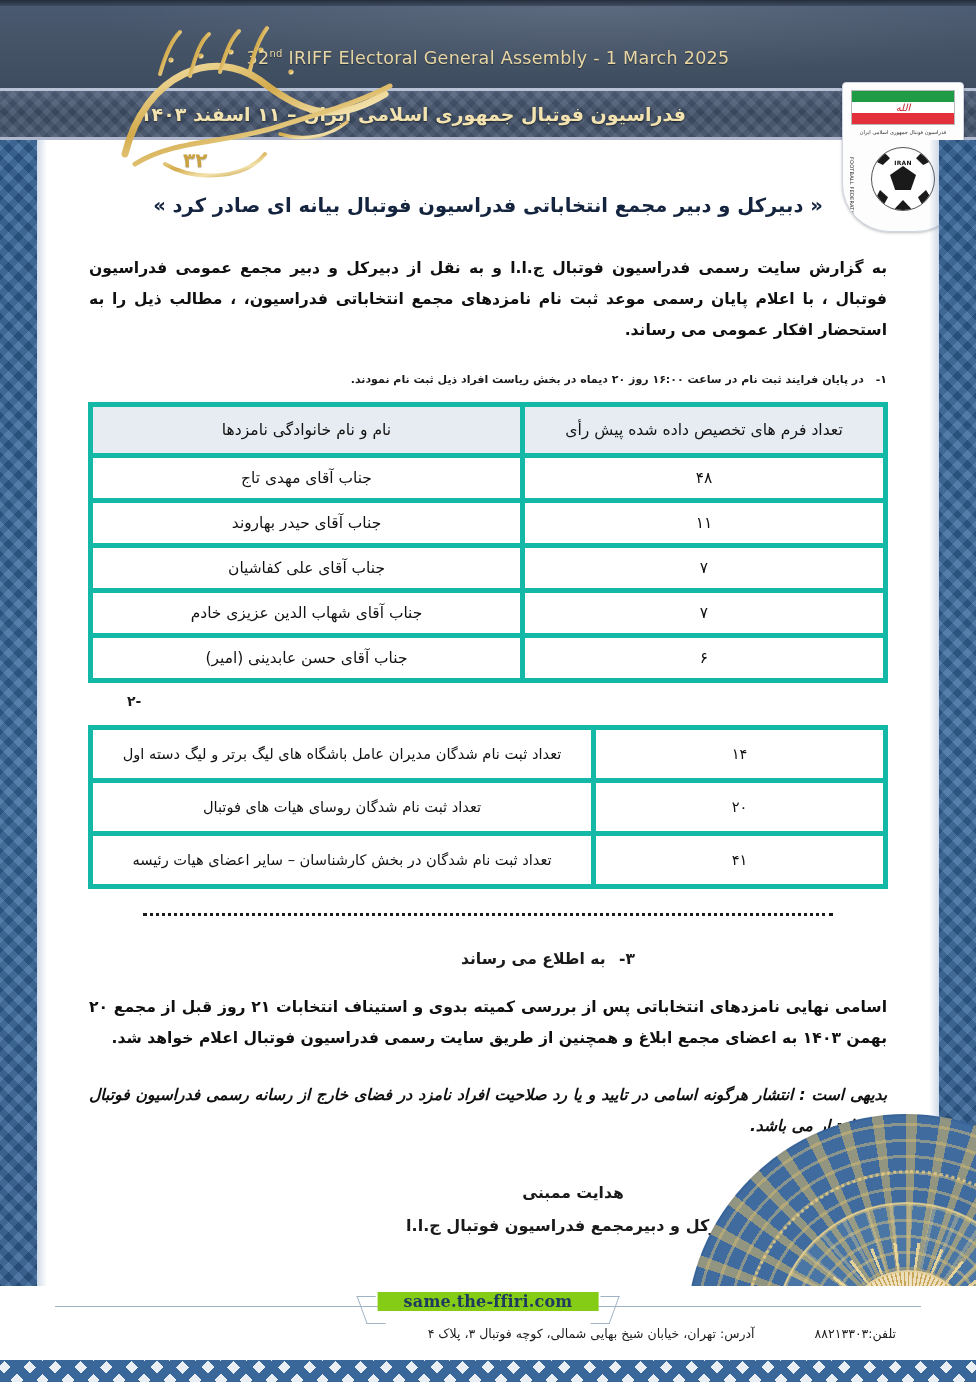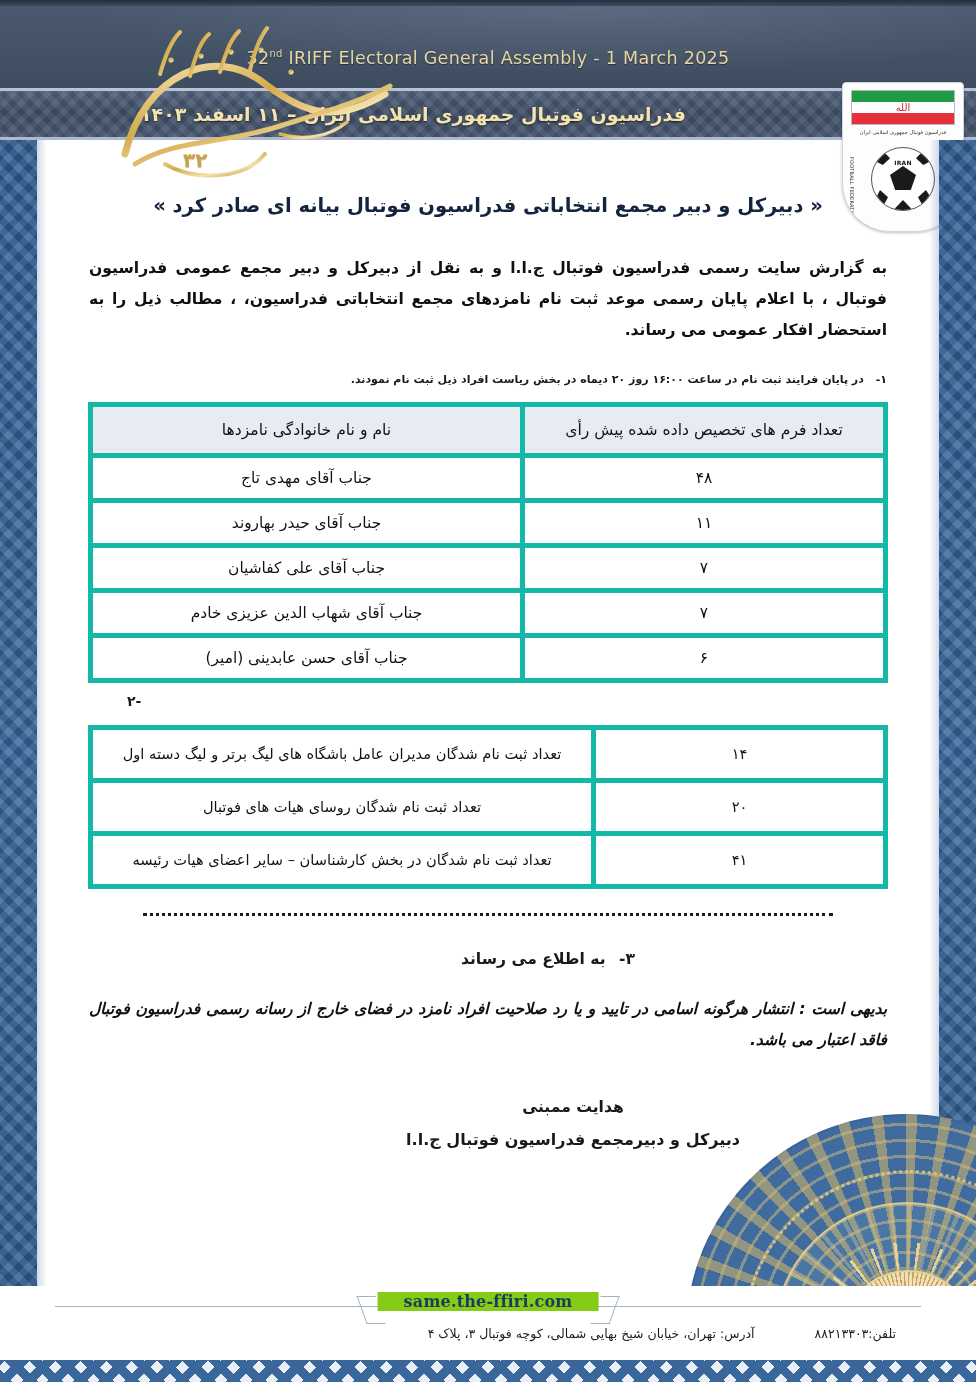--- a/index.html
+++ b/index.html
@@ -100,21 +100,21 @@
     position: absolute;
     right: 12px; top: 82px;
     width: 120px; height: 148px;
     background: #fdfdfd;
     border: 1px solid #cfd6e2;
     border-radius: 4px 4px 48px 48px;
     box-shadow: 0 1px 3px rgba(0,0,0,.25);
     overflow: hidden;
   }
   .badge .flag { margin: 7px 8px 0 8px; border: 1px solid #b9b9b9; }
-  .badge .flag div { height: 11px; }
+  .badge .flag div { height: 11px; font-style: italic; }
   .badge .fl-g { background: #1f9b46; }
   .badge .fl-w { background: #ffffff; position: relative; }
   .badge .fl-r { background: #e3303a; }
   .badge .emblem {
     position: absolute;
     left: 50%; transform: translateX(-50%);
     top: 19px;
     font-size: 10px; color: #c8202a;
   }
   .badge .cap {
@@ -532,20 +532,21 @@
       </tbody>
     </table>
 
     <div class="dotted-sep"></div>
 
     <div class="item3">
       <span>۳-</span>
       <span style="margin-right:8px">به اطلاع می رساند</span>
     </div>
 
+    <p class="para p-body">اسامی نهایی نامزدهای انتخاباتی پس از بررسی کمیته بدوی و استیناف انتخابات ۲۱ روز قبل از مجمع ۲۰ بهمن ۱۴۰۳ به اعضای مجمع ابلاغ و همچنین از طریق سایت رسمی فدراسیون فوتبال اعلام خواهد شد.</p>
     <p class="para p-body2">بدیهی است :  انتشار هرگونه اسامی در تایید و یا رد صلاحیت افراد نامزد در فضای خارج از رسانه رسمی فدراسیون فوتبال فاقد اعتبار می باشد.</p>
 
     <div class="sign">
       <div class="l1">هدایت ممبنی</div>
       <div class="l2">دبیرکل و دبیرمجمع فدراسیون فوتبال ج.ا.ا</div>
     </div>
   </div>
 
   <div class="mandala">
     <div class="disc"></div>

